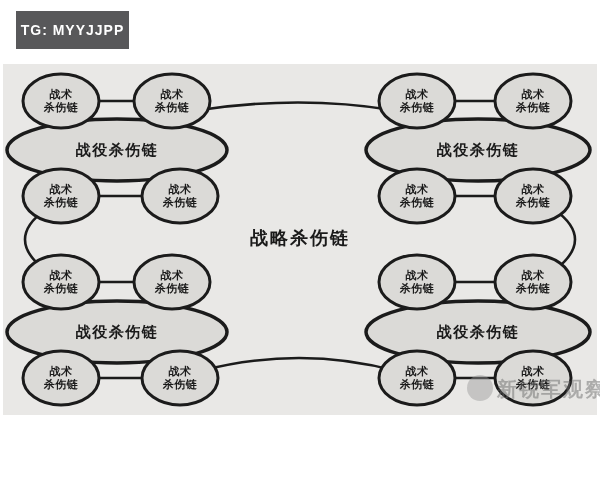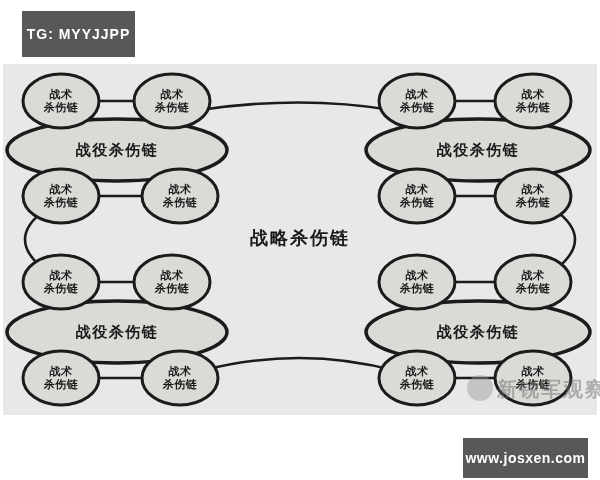--- a/index.html
+++ b/index.html
@@ -12,21 +12,21 @@
   }
   .badge{
     position:absolute;
     background:#58585a;
     color:#ffffff;
     font-weight:bold;
     display:flex;align-items:center;justify-content:center;
     letter-spacing:1px;
   }
   .badge-top{
-    left:22px;top:11px;width:113px;height:46px;
+    left:16px;top:11px;width:113px;height:38px;
     font-size:14px;
   }
   .badge-bottom{
     left:463px;top:438px;width:125px;height:40px;
     font-size:14px;letter-spacing:0.5px;
   }
   .diagram-svg{position:absolute;left:0;top:0;}
   .node{fill:#dbdad7;stroke:#1b1b1b;}
   .node-big{stroke-width:3.5;}
   .node-small{stroke-width:3;}
@@ -135,17 +135,14 @@
     <g>
       <circle class="watermark-logo" cx="480" cy="388" r="13"></circle>
       <text class="watermark-text" x="497" y="396" text-anchor="start">新锐军观察</text>
     </g>
   </svg>
 
   <div class="badge badge-top">
     <span>TG: MYYJJPP</span>
   </div>
 
-  <div class="badge badge-bottom">
-    <span>www.josxen.com</span>
-  </div>
 
 </div>
 
 </body></html>

